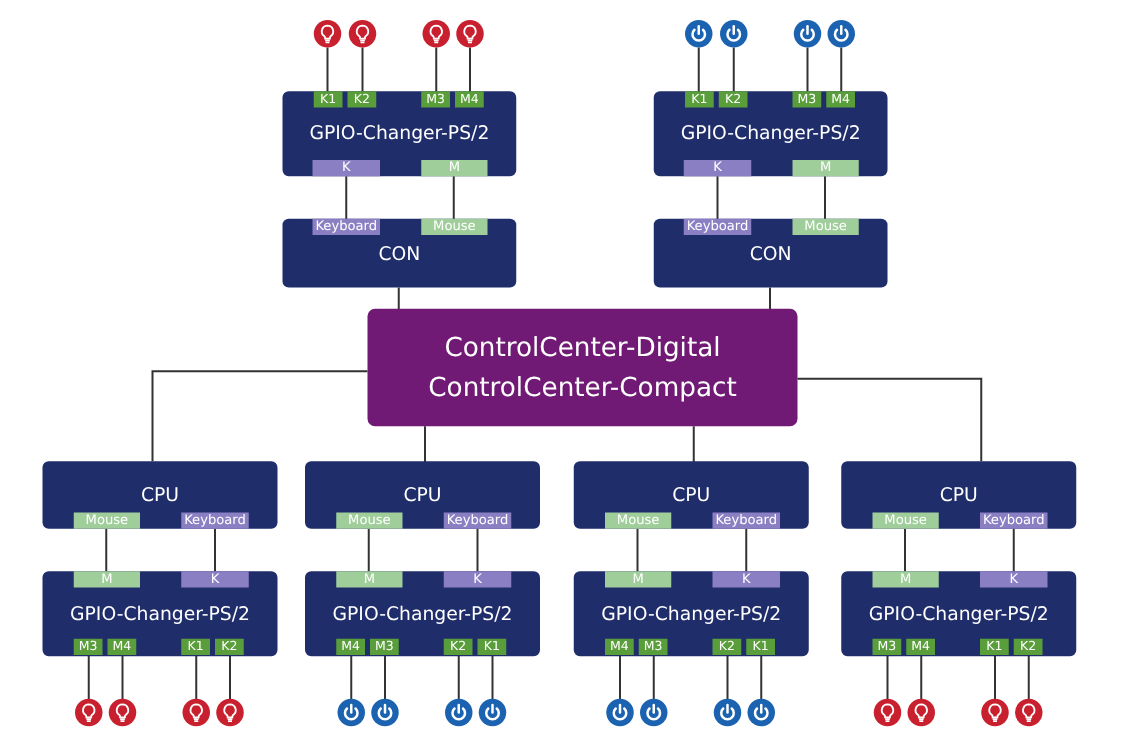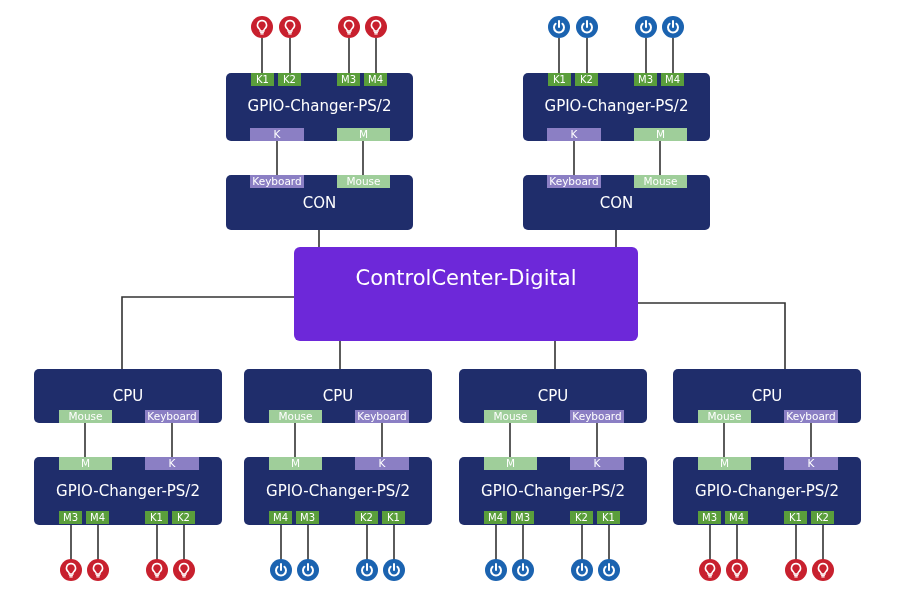--- a/index.html
+++ b/index.html
@@ -1,19 +1,19 @@
 <!DOCTYPE html>
 <html><head>
 <meta charset="utf-8">
 <style>
   html,body{margin:0;padding:0;background:#ffffff;}
   body{width:900px;height:600px;position:relative;overflow:hidden;font-family:"DejaVu Sans","Liberation Sans",sans-serif;}
   #lines{position:absolute;left:0;top:0;width:900px;height:600px;}
   .box{position:absolute;background:#1f2d6b;border-radius:5px;color:#ffffff;}
-  .cc{position:absolute;left:294px;top:247px;width:344px;height:94px;background:#6d28d9;border-radius:6px;color:#fff;text-align:center;font-size:21px;line-height:32px;padding-top:15px;box-sizing:border-box;}
+  .cc{position:absolute;left:294px;top:247px;width:344px;height:94px;background:#701a75;border-radius:6px;color:#fff;text-align:center;font-size:21px;line-height:32px;padding-top:15px;box-sizing:border-box;}
   .port{position:absolute;height:13px;font-size:10.5px;line-height:13px;text-align:center;color:#ffffff;}
   .p-k{background:#8b7fc4;}
   .p-m{background:#9fce9a;}
   .p-g{background:#5a9e3b;width:23px;font-size:10px;}
   .icon{position:absolute;width:22px;height:22px;border-radius:50%;box-sizing:border-box;}
   .bulb{background:#c8202e;}
   .pwr{background:#1b63b0;}
   .icon svg{position:absolute;left:0;top:0;width:22px;height:22px;}
 </style>
 </head>
@@ -59,20 +59,21 @@
     <line x1="724" y1="423" x2="724" y2="458" stroke="#333333" stroke-width="1.6"></line>
     <line x1="811" y1="423" x2="811" y2="458" stroke="#333333" stroke-width="1.6"></line>
     <line x1="710" y1="524" x2="710" y2="560" stroke="#333333" stroke-width="1.6"></line>
     <line x1="737" y1="524" x2="737" y2="560" stroke="#333333" stroke-width="1.6"></line>
     <line x1="796" y1="524" x2="796" y2="560" stroke="#333333" stroke-width="1.6"></line>
     <line x1="823" y1="524" x2="823" y2="560" stroke="#333333" stroke-width="1.6"></line>
   </svg>
 
 <div class="cc">
   <div>ControlCenter-Digital</div>
+  <div>ControlCenter-Compact</div>
 </div>
 
 <div id="modules">
     <div class="box" style="left: 226px; top: 73px; width: 187px; height: 68px;"></div>
     <div style="position: absolute; left: 226px; top: 97px; width: 187px; text-align: center; color: rgb(255, 255, 255); font-size: 15px;">GPIO-Changer-PS/2</div>
     <div class="port p-g" style="left: 251px; top: 73px;">K1</div>
     <div class="port p-g" style="left: 278px; top: 73px;">K2</div>
     <div class="port p-g" style="left: 337px; top: 73px;">M3</div>
     <div class="port p-g" style="left: 364px; top: 73px;">M4</div>
     <div class="port p-k" style="left: 250px; top: 128px; width: 54px;">K</div>

